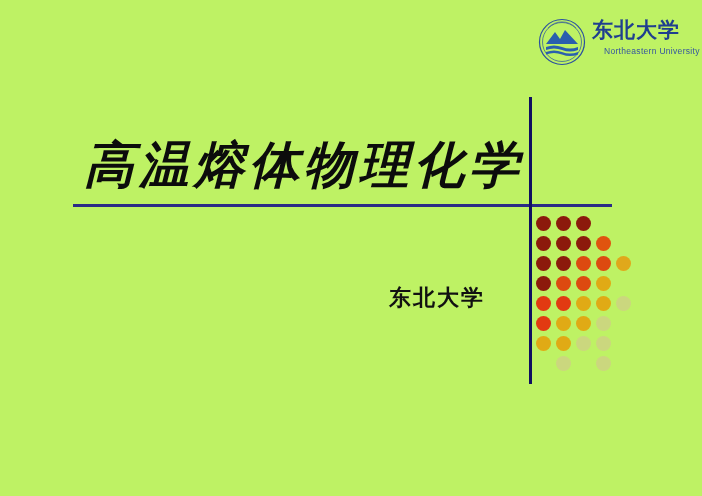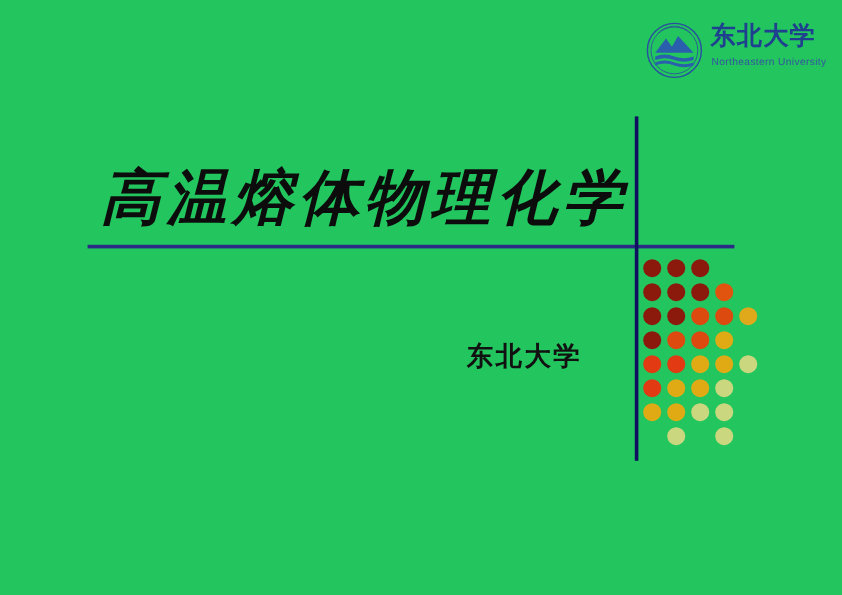--- a/index.html
+++ b/index.html
@@ -4,21 +4,21 @@
 <style>
   html, body {
     margin: 0;
     padding: 0;
     background: #ffffff;
   }
   #slide {
     position: relative;
     width: 702px;
     height: 496px;
-    background: #22c55e;
+    background: #bef264;
     overflow: hidden;
     font-family: "Liberation Sans", sans-serif;
   }
 
   
   #logo-block {
     position: absolute;
     left: 520px;
     top: 14px;
     width: 160px;
@@ -38,21 +38,21 @@
     font-family: "DejaVu Sans", sans-serif;
     font-size: 21px;
     font-weight: bold;
     letter-spacing: 1px;
     color: #1f3f8f;
     white-space: nowrap;
     line-height: 1;
   }
   #logo-text-en {
     position: absolute;
-    left: 73px;
+    left: 84px;
     top: 33px;
     font-family: "Liberation Sans", sans-serif;
     font-size: 8.5px;
     letter-spacing: 0.3px;
     color: #3554a0;
     white-space: nowrap;
     line-height: 1;
   }
 
   

